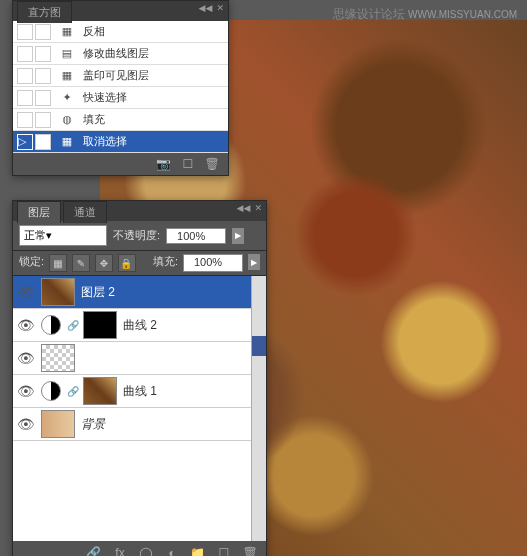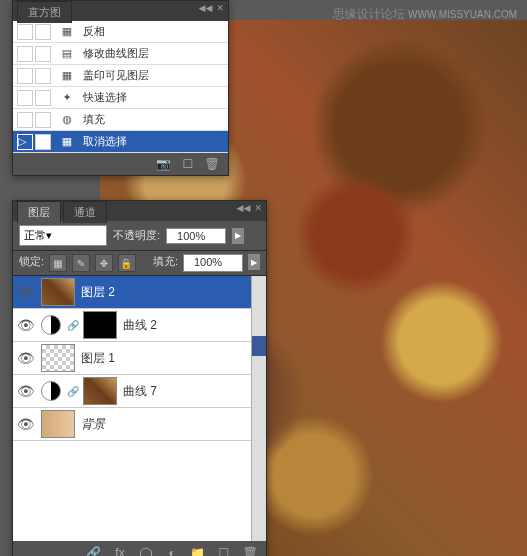--- a/index.html
+++ b/index.html
@@ -167,28 +167,27 @@
       <div class="layer-row">
         <div class="eye">👁</div>
         <div class="adj-icon"></div>
         <span class="link-icon">🔗</span>
         <div class="thumb black"></div>
         <div class="layer-name">曲线 2</div>
       </div>
       <div class="layer-row">
         <div class="eye">👁</div>
         <div class="thumb checker"></div>
-        <div class="layer-name">图层 1</div>
       </div>
       <div class="layer-row">
         <div class="eye">👁</div>
         <div class="adj-icon"></div>
         <span class="link-icon">🔗</span>
         <div class="thumb leaves"></div>
-        <div class="layer-name">曲线 7</div>
+        <div class="layer-name">曲线 1</div>
       </div>
       <div class="layer-row">
         <div class="eye">👁</div>
         <div class="thumb photo"></div>
         <div class="layer-name italic">背景</div>
       </div>
       <div style="height:100px;background:#fff"></div>
     </div>
     <div class="scrollbar">
         <div class="scroll-track"></div>

